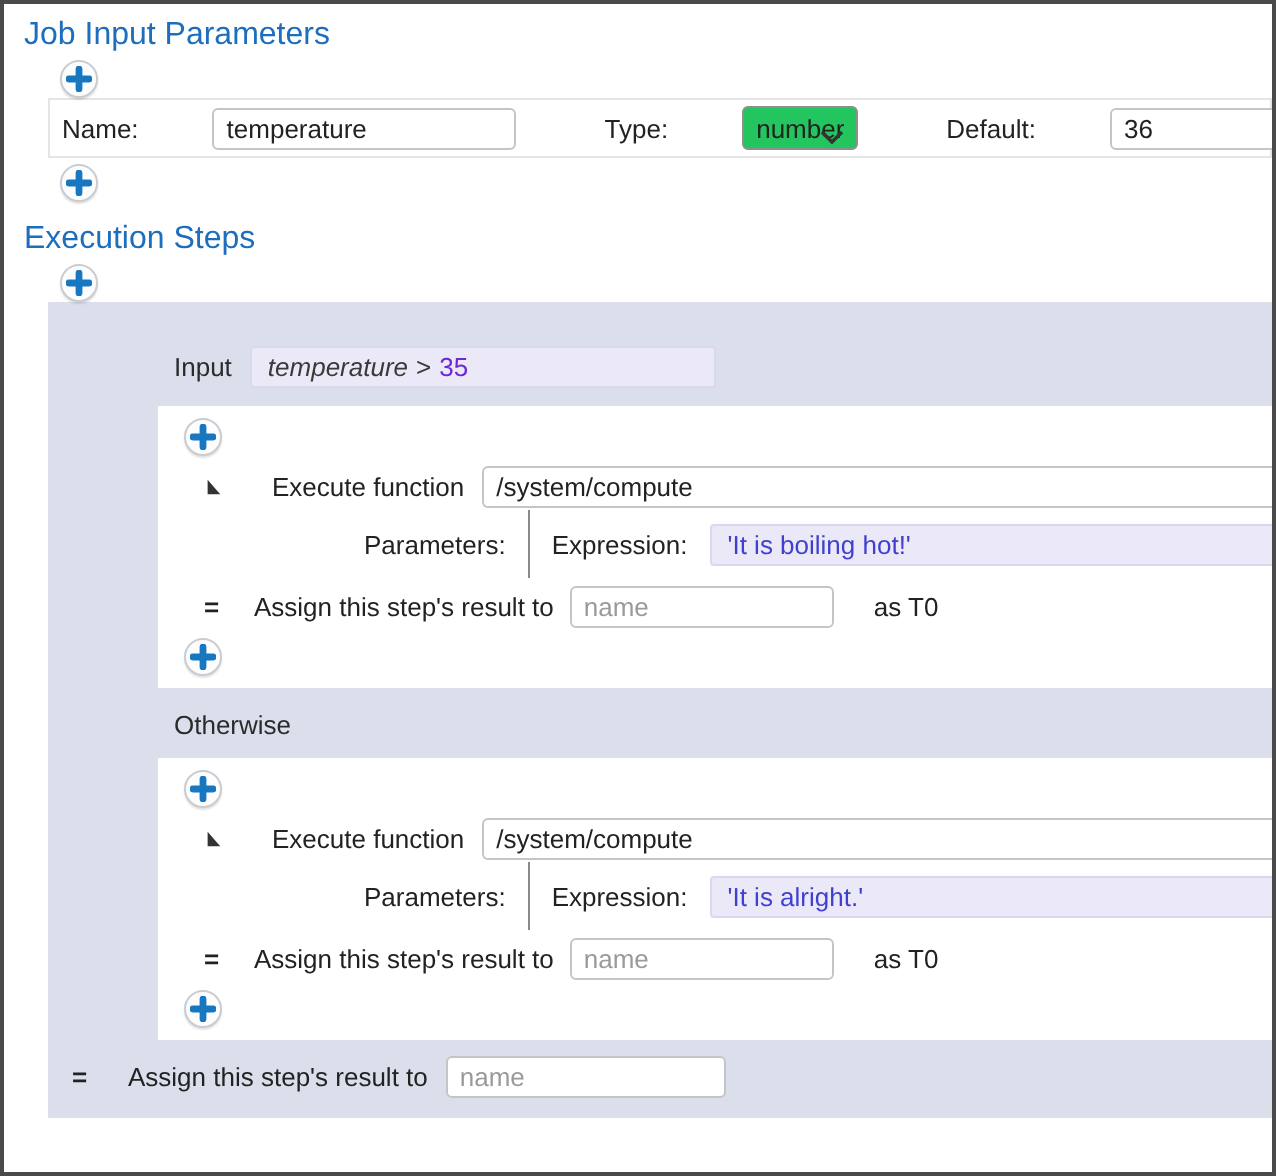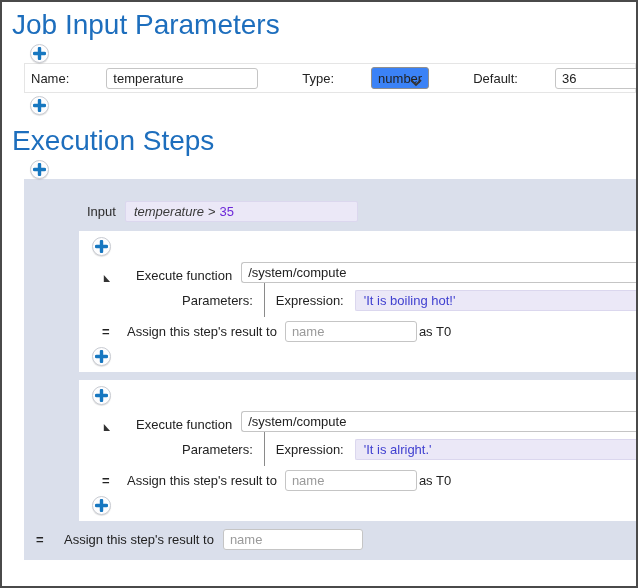--- a/index.html
+++ b/index.html
@@ -8,21 +8,21 @@
     width: 638px; height: 588px;
     border: 2px solid #4a4a4a;
     overflow: hidden;
     font-family: "Liberation Sans", sans-serif;
     font-size: 13px;
     color: #222;
     position: relative;
   }
   .section-title {
     color: #1d6ebd;
-    font-size: 28px;
+    font-size: 16px;
     font-weight: 400;
     margin: 7px 0 2px 10px;
   }
   .plus-row { padding-left: 28px; height: 20px; display: flex; align-items: center; }
   .plus-btn {
     width: 19px; height: 19px; border-radius: 50%;
     border: 1px solid #c9ccd3; background: #fdfdfe;
     display: inline-flex; align-items: center; justify-content: center;
     box-shadow: 0 1px 1px rgba(0,0,0,0.12);
     cursor: pointer; padding: 0;
@@ -41,21 +41,21 @@
   .param-row label { margin-right: 5px; }
   .txt-input {
     height: 21px; border: 1px solid #c5c5c5; border-radius: 3px;
     padding: 0 6px; font-family: "Liberation Sans", sans-serif; font-size: 13px; color: #222;
     background: #fff; outline: none;
   }
   .txt-input::placeholder { color: #9a9a9a; }
   .name-input { width: 152px; margin-right: 12px; }
   .fake-select {
     width: 152px; height: 22px; border: 1px solid #8f8f8f; border-radius: 3px;
-    background: #3b82f6; display: inline-flex; align-items: center;
+    background: #22c55e; display: inline-flex; align-items: center;
     padding: 0 6px; margin-right: 12px; cursor: pointer; position: relative;
   }
   .fake-select .chev { position: absolute; right: 6px; top: 7px; }
   .default-input { width: 146px; text-align: left; margin-right: 6px; }
   .trash-btn {
     width: 22px; height: 22px; border-radius: 50%;
     border: 1px solid #c9ccd3; background: #f9fafb;
     display: inline-flex; align-items: center; justify-content: center;
     margin-left: auto; margin-right: -9px;
     box-shadow: 0 1px 1px rgba(0,0,0,0.1); cursor: pointer; padding: 0;
@@ -75,32 +75,32 @@
     background: #ebe8f7; border: 1px solid #dbd7ee; border-radius: 2px;
     height: 21px; display: inline-flex; align-items: center; padding: 0 8px;
     white-space: nowrap; overflow: hidden;
   }
   .when-expr { width: 233px; }
   .expr-var { font-style: italic; color: #3a3a3a; }
   .expr-op  { color: #3a3a3a; margin: 0 4px; }
   .expr-val { color: #6d28d9; }
   .inner-panel { margin-left: 55px; margin-top: 9px; background: #fff; padding: 5px 0 6px 0; }
   .inner-panel .plus-row { padding-left: 13px; height: 20px; }
-  .exec-row { display: flex; align-items: flex-end; padding-left: 23px; margin-top: 3px; height: 24px; }
+  .exec-row { display: flex; align-items: center; padding-left: 23px; margin-top: 3px; height: 24px; }
   .exec-row .lbl { margin-left: 25px; margin-right: 9px; white-space: nowrap; }
   .exec-input { flex: 1; min-width: 0; margin-right: -2px; border-right: none; border-radius: 3px 0 0 3px; }
   .params-row { display: flex; align-items: center; padding-left: 103px; margin-top: 4px; height: 26px; }
   .params-row .lbl { white-space: nowrap; }
   .vdiv { width: 1px; height: 34px; background: #8a8a8a; margin: 0 11px; flex: none; }
   .expr-flex { flex: 1; min-width: 0; margin-left: 11px; margin-right: -2px; border-right: none; border-radius: 2px 0 0 2px; color: #4040d0; }
   .assign-row { display: flex; align-items: center; padding-left: 23px; margin-top: 7px; height: 23px; }
   .assign-row .eq { width: 25px; font-weight: bold; color: #222; }
   .assign-row .lbl { margin-right: 8px; white-space: nowrap; }
   .assign-input { width: 132px; }
-  .as-label { margin-left: 2px; white-space: nowrap; }
+  .as-label { margin-left: 20px; white-space: nowrap; }
   .new-when-btn {
     margin: 3px 0 0 11px;
     background: #fcfdfe; border: 1px solid #c8ccd3; border-radius: 4px;
     color: #1876c4; font-weight: bold; font-size: 13px;
     font-family: "Liberation Sans", sans-serif;
     padding: 5px 14px; cursor: pointer;
     box-shadow: 0 1px 1px rgba(0,0,0,0.06);
   }
   .otherwise-label { padding-left: 63px; margin-top: 11px; height: 16px; color: #2b2b2b; }
   .result-row { display: flex; align-items: center; padding: 8px 0 10px 12px; }
@@ -220,20 +220,21 @@
       <button class="plus-btn">
         <span class="tri">
           <svg width="13" height="13" viewBox="0 0 13 13">
               <path d="M6.5 1.5 v10 M1.5 6.5 h10" stroke="#1777c0" stroke-width="3.4" stroke-linecap="round" fill="none"></path>
             </svg>
         </span>
       </button>
     </div>
   </div>
 
+  <div class="otherwise-label">Otherwise</div>
 
   <div class="inner-panel" style="margin-top:8px;">
     <div class="plus-row">
       <button class="plus-btn">
         <span class="tri">
           <svg width="13" height="13" viewBox="0 0 13 13">
               <path d="M6.5 1.5 v10 M1.5 6.5 h10" stroke="#1777c0" stroke-width="3.4" stroke-linecap="round" fill="none"></path>
             </svg>
         </span>
       </button>

